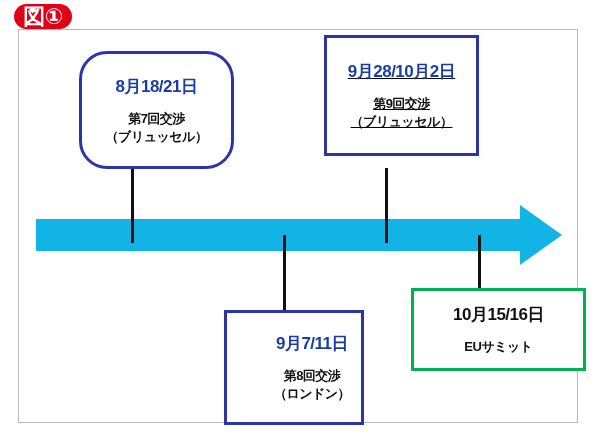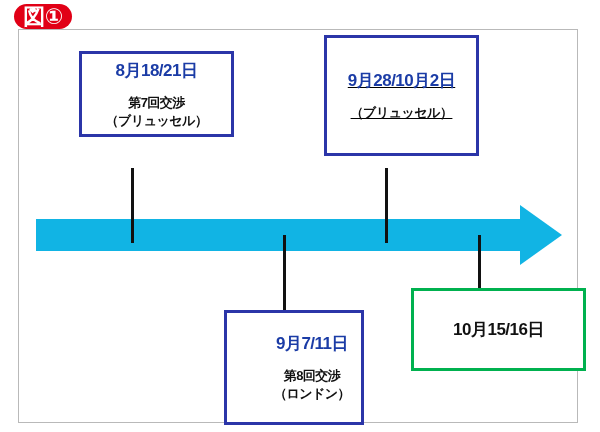--- a/index.html
+++ b/index.html
@@ -120,41 +120,45 @@
   <div class="frame">
 
     <div class="arrow-bar" style="left:17px; top:189px;"></div>
     <div class="arrow-head" style="left:501px; top:175px;"></div>
 
     <div class="stem" style="left:112px; top:138px; height:75px;"></div>
     <div class="stem" style="left:366px; top:138px; height:75px;"></div>
     <div class="stem" style="left:264px; top:205px; height:75px;"></div>
     <div class="stem" style="left:459px; top:205px; height:53px;"></div>
 
-    <div class="ev-box blue" style="left:60px; top:21px; width:155px; height:86px;">
+    <div class="ev-box blue" style="left:60px; top:21px; width:155px; height:118px;border-radius:28px;">
       <div class="ev-date">8月18/21日</div>
       <div class="ev-body">
         <span class="line">第7回交渉</span>
         <span class="line">（ブリュッセル）</span>
       </div>
     </div>
 
     <div class="ev-box blue" style="left:305px; top:5px; width:155px; height:121px;text-decoration:underline;">
       <div class="ev-date">9月28/10月2日</div>
       <div class="ev-body">
+        <span class="line">第9回交渉</span>
         <span class="line">（ブリュッセル）</span>
       </div>
     </div>
 
     <div class="ev-box blue" style="left:205px; top:280px; width:140px; height:115px;padding-left:36px;">
       <div class="ev-date">9月7/11日</div>
       <div class="ev-body">
         <span class="line">第8回交渉</span>
         <span class="line">（ロンドン）</span>
       </div>
     </div>
 
     <div class="ev-box green" style="left:392px; top:258px; width:175px; height:83px;">
       <div class="ev-date dark">10月15/16日</div>
+      <div class="ev-body">
+        <span class="line">EUサミット</span>
+      </div>
     </div>
 
   </div>
 </div>
 
 </body></html>

